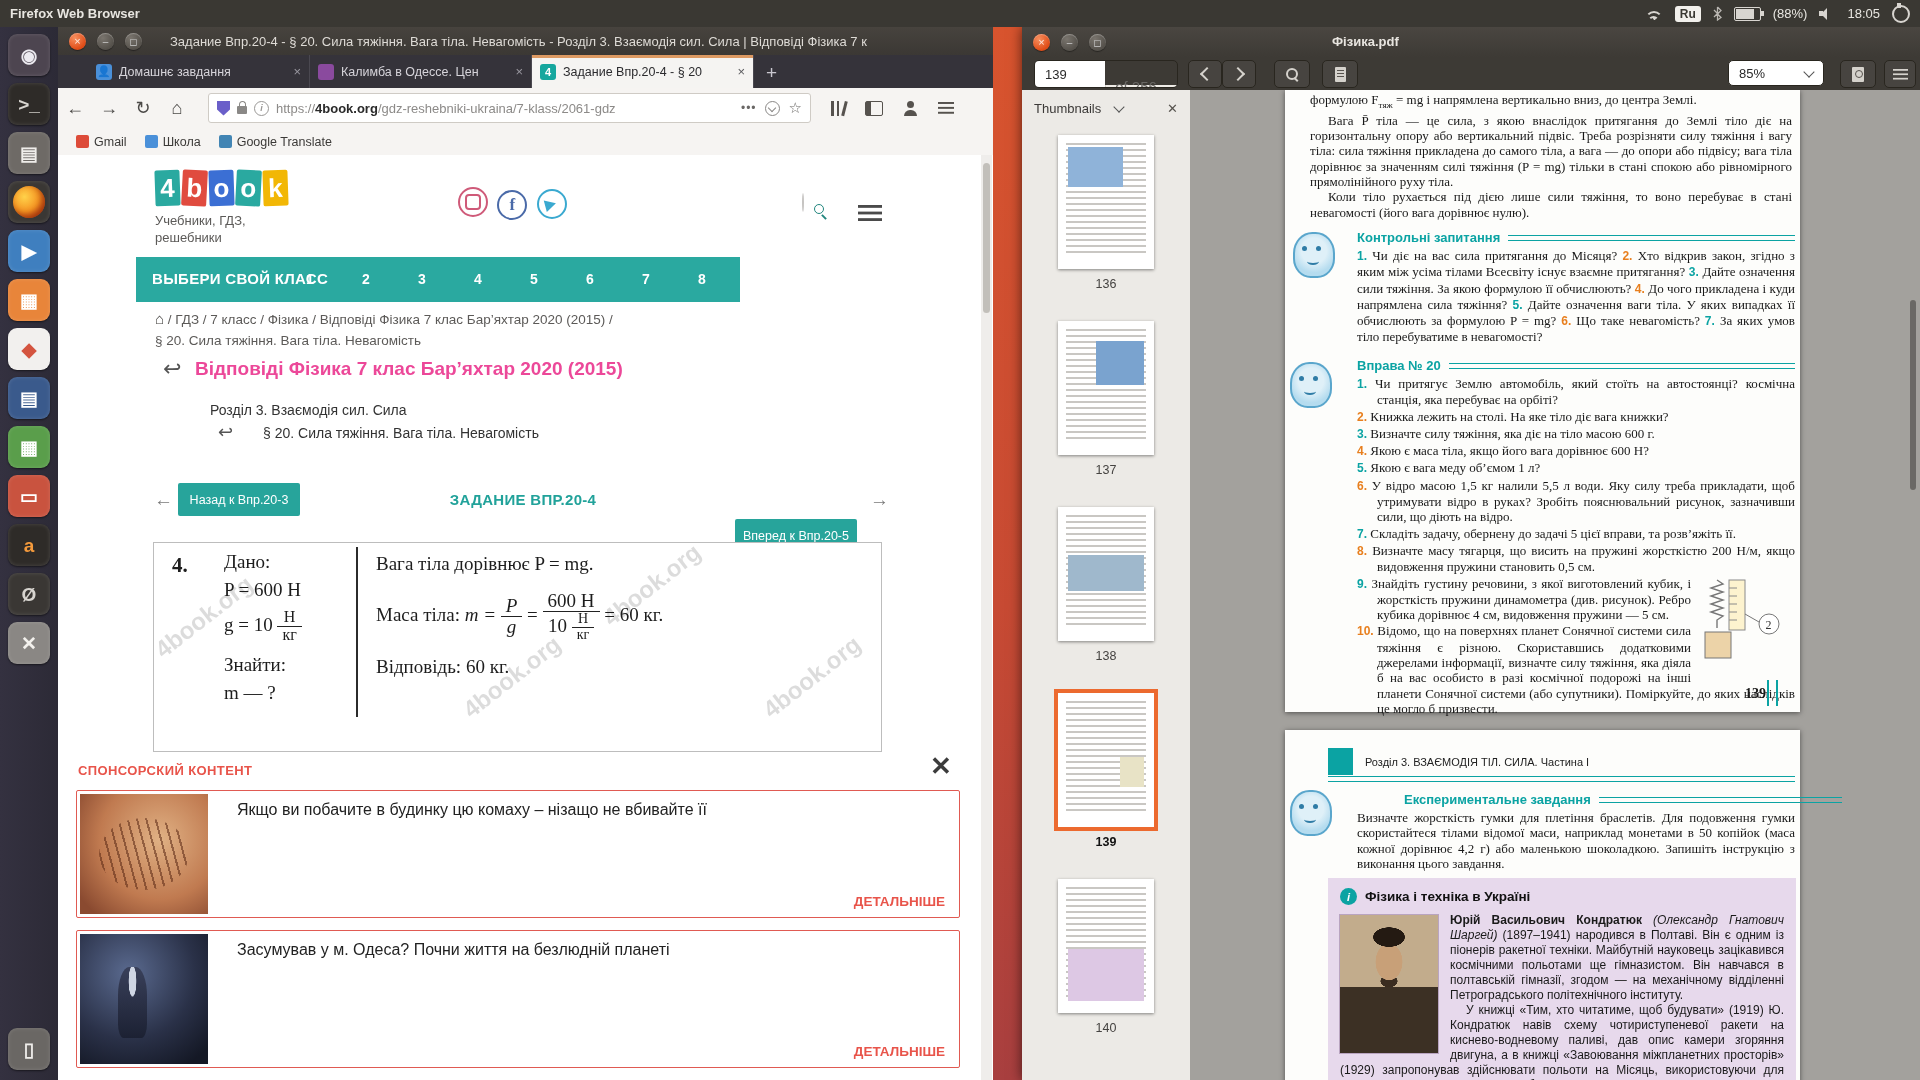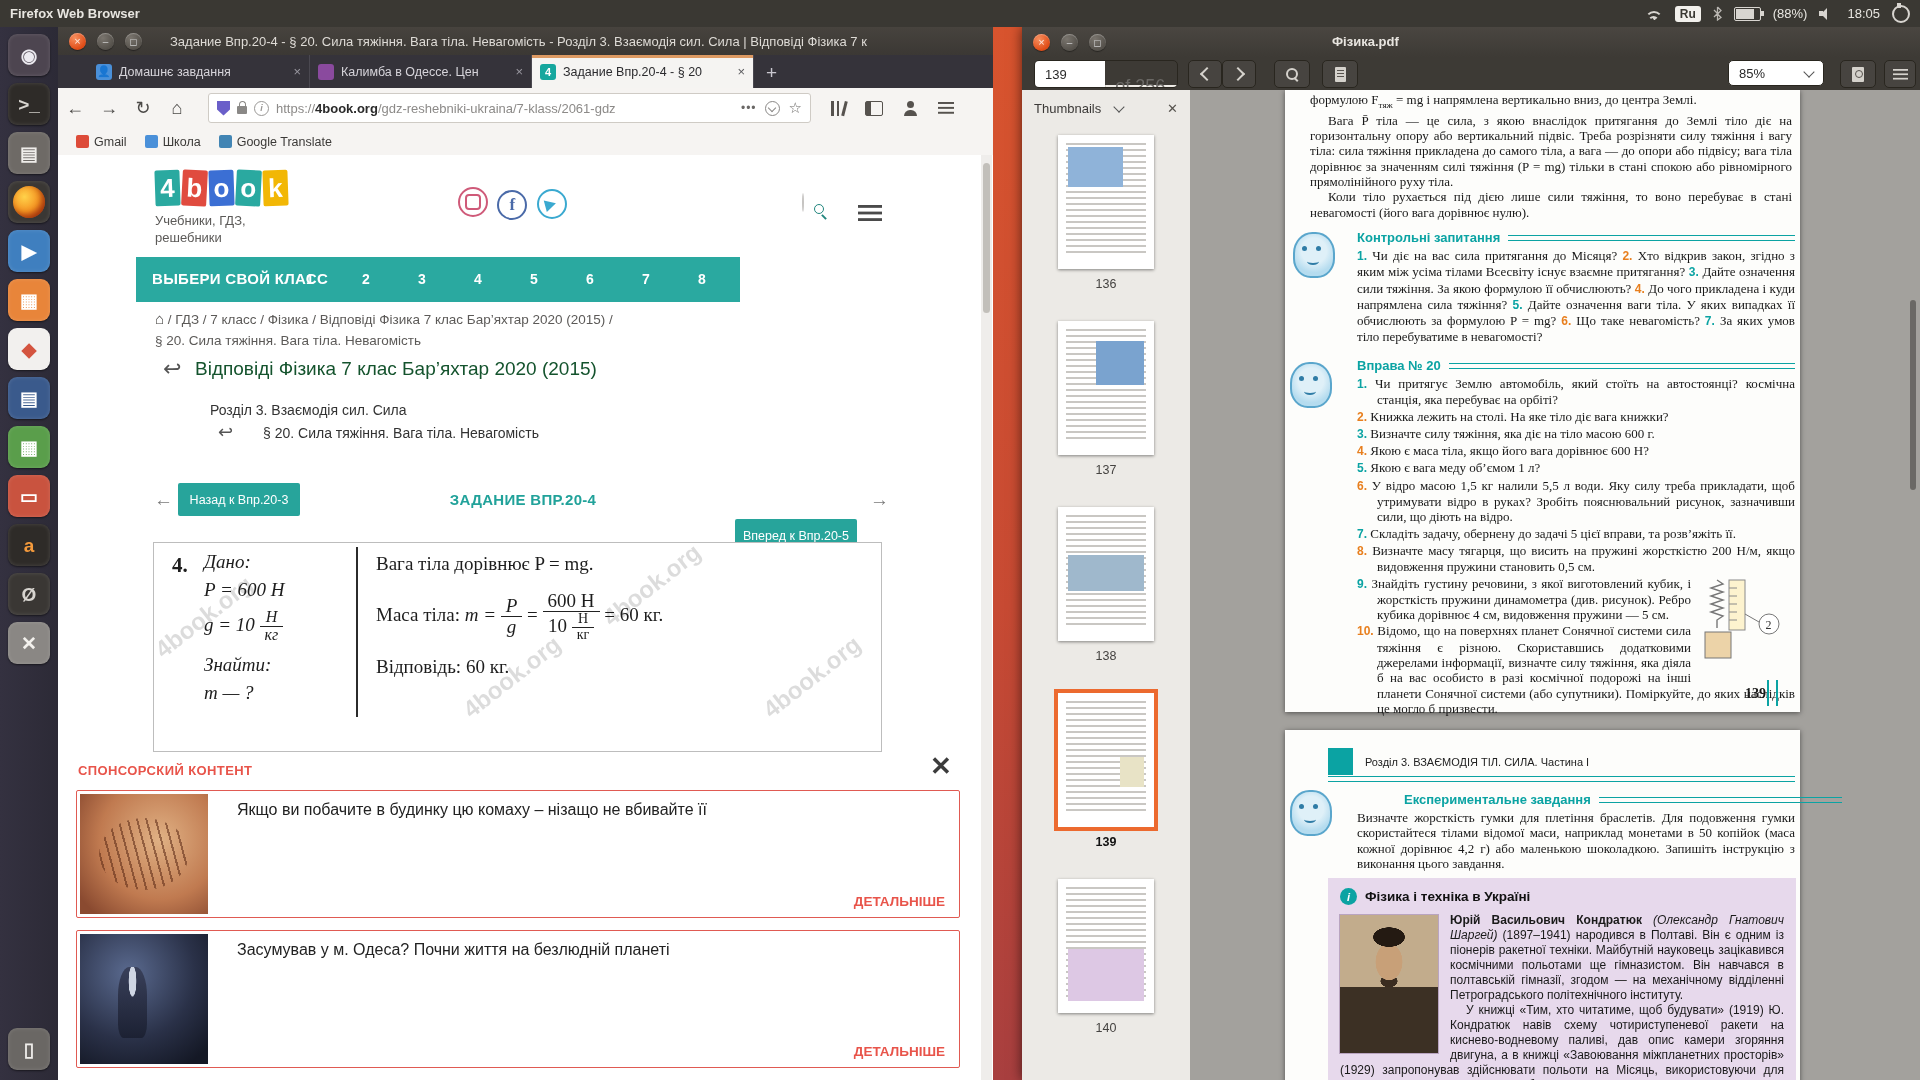--- a/index.html
+++ b/index.html
@@ -89,31 +89,31 @@
   .soc.tg::before{content:"";border:6px solid transparent;border-left:11px solid #3aa9d0;margin-left:4px;transform:rotate(-15deg);}
   .searchring{width:36px;height:36px;border:1.5px solid #c6c4c2;border-radius:50%;position:relative;}
   .searchring::before{content:"";position:absolute;left:11px;top:10px;width:8px;height:8px;border:1.8px solid #21867e;border-radius:50%;}
   .searchring::after{content:"";position:absolute;left:20px;top:20px;width:2px;height:6px;background:#21867e;transform:rotate(-45deg);}
   .siteburger{width:24px;height:16px;background:linear-gradient(#4a4a4a 2.6px,transparent 2.6px) 0 0/24px 6.6px repeat-y;}
   .classbar{position:absolute;left:78px;top:102px;width:604px;height:45px;background:#2aa9a0;color:#fff;}
   .classbar .clabel{position:absolute;left:16px;top:13px;font-size:15px;font-weight:bold;letter-spacing:.3px;}
   .cnum{position:absolute;top:14px;font-size:14px;font-weight:bold;}
   .crumbs{font-size:13.5px;color:#5c5a58;line-height:21px;}
   .crumbs .home{color:#3e3c3a;font-size:15px;font-weight:bold;}
-  .ptitlerow{font-size:19px;font-weight:normal;color:#14532d;}
+  .ptitlerow{font-size:19px;font-weight:bold;color:#ec4899;}
   .hookarrow{font-size:22px;color:#555;}
   .subt{font-size:14px;color:#333;}
   .navbtn{position:absolute;width:122px;height:33px;background:#27a49b;color:#fff;font-size:12.5px;display:flex;align-items:center;justify-content:center;border-radius:2px;}
   .navcur{position:absolute;font-size:15px;font-weight:bold;color:#21a29a;letter-spacing:.3px;}
   .navarr{position:absolute;font-size:19px;color:#7a7a7a;}
   .problem{position:absolute;left:95px;top:387px;width:727px;height:208px;border:1px solid #bdbdbd;background:#fff;font-family:"Liberation Serif","DejaVu Serif",serif;color:#1d1d1d;overflow:hidden;}
   .pb-num{position:absolute;left:18px;top:10px;font-size:21px;font-weight:bold;}
   .pb-divider{position:absolute;left:202px;top:4px;width:2px;height:170px;background:#2b2b2b;}
   .pb-left{position:absolute;left:50px;top:8px;font-size:19px;}
-  .pb-left .it{font-style:italic;}
+  .pb-left .it{margin-left:20px;}
   .pb-right{position:absolute;left:222px;top:10px;font-size:19px;}
   .frac{display:inline-block;text-align:center;vertical-align:middle;line-height:1.05;}
   .frac .fn{display:block;border-bottom:1.8px solid #222;padding:0 5px;}
   .frac .fd{display:block;padding:0 5px;}
   .watermark{position:absolute;color:rgba(60,60,60,.18);font-size:24px;font-weight:bold;transform:rotate(-38deg);font-family:"Liberation Sans",sans-serif;}
   .sponslabel{position:absolute;left:20px;top:608px;color:#e8544a;font-size:13px;font-weight:bold;letter-spacing:.4px;}
   .sponsclose{position:absolute;left:872px;top:596px;font-size:26px;color:#3c3c3c;font-weight:bold;}
   .ad{position:absolute;left:18px;width:882px;border:1.6px solid #e05a52;border-radius:2px;background:#fff;}
   .ad .adimg{position:absolute;left:3px;top:3px;width:128px;}
   .ad .adtitle{position:absolute;left:160px;top:10px;right:20px;font-size:16px;color:#222;}
@@ -128,21 +128,21 @@
   
   #strip{position:absolute;left:993px;top:27px;width:29px;height:1053px;background:linear-gradient(180deg,#d8542e 0%,#c74a33 55%,#a83f3f 100%);}
 
   
   #pdfwin{position:absolute;left:1022px;top:27px;width:898px;height:1053px;background:#a3a19d;box-shadow:0 0 12px rgba(0,0,0,.6);}
   .ptitle{position:absolute;left:0;top:0;width:100%;height:30px;background:linear-gradient(#4a4641,#3d3a35);display:flex;align-items:center;}
   .ptitle .wtitle2{color:#e8e5e0;font-weight:bold;font-size:13px;position:absolute;left:310px;top:7px;}
   .ptool{position:absolute;left:0;top:30px;width:100%;height:33px;background:#3d3a35;border-bottom:1px solid #232119;}
   .pagepill{position:absolute;left:12px;top:3px;width:142px;height:26px;border-radius:5px;overflow:hidden;display:flex;border:1px solid #29261f;}
   .pagepill .pin{width:70px;background:#fff;color:#2a2a2a;font-size:13px;display:flex;align-items:center;padding-left:10px;}
-  .pagepill .pof{width:72px;background:#f0ede8;color:#6a6865;font-size:18px;display:flex;align-items:center;padding-left:9px;border-left:1px solid #d2cfc8;margin-top:24px;}
+  .pagepill .pof{width:72px;background:#f0ede8;color:#6a6865;font-size:15px;display:flex;align-items:center;padding-left:9px;border-left:1px solid #d2cfc8;margin-top:24px;}
   .tbtn{position:absolute;top:3px;height:26px;background:#474440;border:1px solid #29261f;border-radius:5px;display:flex;align-items:center;justify-content:center;}
   .chev{width:8px;height:8px;border-left:2px solid #d5d2cc;border-bottom:2px solid #d5d2cc;}
   .chev.l{transform:rotate(45deg);margin-left:3px;}
   .chev.r{transform:rotate(-135deg);margin-right:3px;}
   .sglass{position:relative;width:14px;height:14px;}
   .sglass::before{content:"";position:absolute;left:1px;top:1px;width:8px;height:8px;border:2px solid #d5d2cc;border-radius:50%;}
   .sglass::after{content:"";position:absolute;left:10px;top:10px;width:2px;height:5px;background:#d5d2cc;transform:rotate(-45deg);}
   .annotico{width:11px;height:15px;background:#d5d2cc;border-radius:1px;position:relative;}
   .annotico::before{content:"";position:absolute;left:2px;top:3px;width:7px;height:1.6px;background:#57534e;box-shadow:0 3px 0 #57534e,0 6px 0 #57534e;}
   .zoompill{position:absolute;left:706px;top:3px;width:96px;height:26px;background:#fff;border-radius:5px;border:1px solid #29261f;display:flex;align-items:center;justify-content:space-between;padding:0 10px;box-sizing:border-box;color:#2a2a2a;font-size:13px;}

